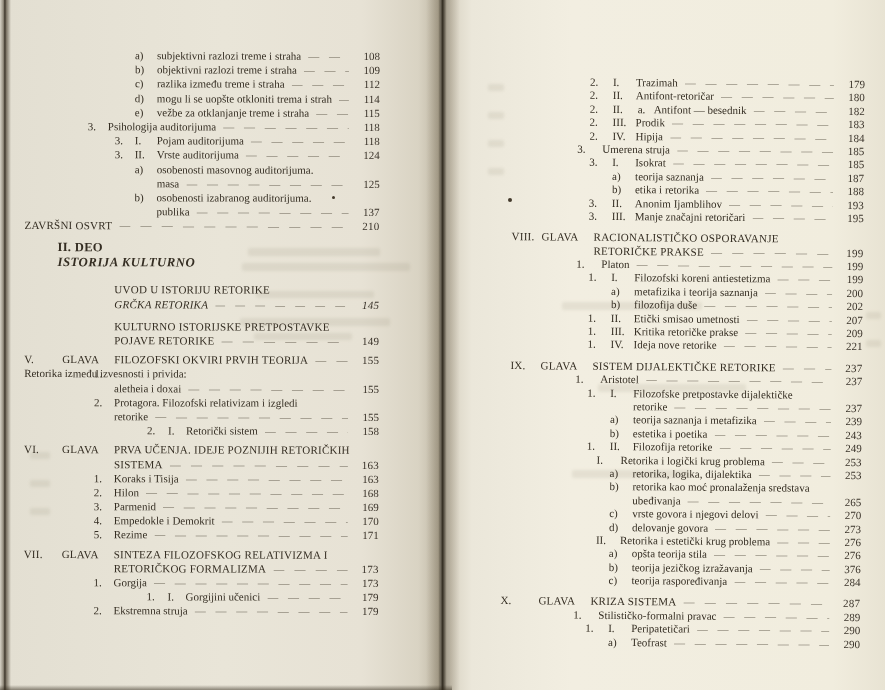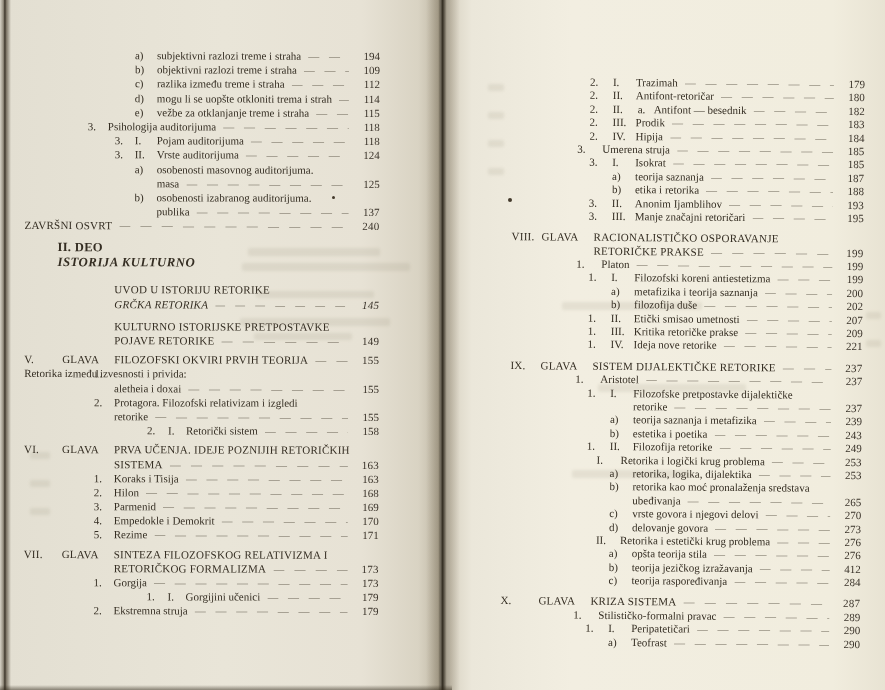--- a/index.html
+++ b/index.html
@@ -68,21 +68,21 @@
   <div class="gh" style="left:866px;top:340px;width:15px;height:7px;"></div>
 
   <div class="spk" style="left:508px;top:198px;width:4px;height:4px;"></div>
   <div class="spk" style="left:332px;top:196px;width:3px;height:3px;"></div>
 
   <div id="content-left">
       <div class="row pl">
         <span class="pc" style="left: 110px;">a)</span>
         <span class="tx" style="margin-left: 132px;">subjektivni razlozi treme i straha</span>
         <span class="ld">— — — — — — — — — — — — — — — — — — — — — — — — — — — — — — </span>
-        <span class="pg">194</span>
+        <span class="pg">108</span>
       </div>
       <div class="row pl">
         <span class="pc" style="left: 110px;">b)</span>
         <span class="tx" style="margin-left: 132px;">objektivni razlozi treme i straha</span>
         <span class="ld">— — — — — — — — — — — — — — — — — — — — — — — — — — — — — — </span>
         <span class="pg">109</span>
       </div>
       <div class="row pl">
         <span class="pc" style="left: 110px;">c)</span>
         <span class="tx" style="margin-left: 132px;">razlika između treme i straha</span>
@@ -135,21 +135,21 @@
         <span class="tx" style="margin-left: 132px;">osobenosti izabranog auditorijuma.</span>
       </div>
       <div class="row pl">
         <span class="tx" style="margin-left: 132px;">publika</span>
         <span class="ld">— — — — — — — — — — — — — — — — — — — — — — — — — — — — — — </span>
         <span class="pg">137</span>
       </div>
       <div class="row pl caps">
         <span class="tx" style="margin-left: 0px;">ZAVRŠNI OSVRT</span>
         <span class="ld">— — — — — — — — — — — — — — — — — — — — — — — — — — — — — — </span>
-        <span class="pg">240</span>
+        <span class="pg">210</span>
       </div>
       <div class="row pl g1 deo hh">
         <span class="tx" style="margin-left: 0px;">II. DEO</span>
       </div>
       <div class="row pl deoit hh">
         <span class="tx" style="margin-left: 0px;">ISTORIJA KULTURNO</span>
       </div>
       <div class="row pl g2 caps">
         <span class="tx" style="margin-left: 90px;">UVOD U ISTORIJU RETORIKE</span>
       </div>
@@ -484,21 +484,21 @@
       <div class="row pr">
         <span class="pc" style="left: 108px;">a)</span>
         <span class="tx" style="margin-left: 131px;">opšta teorija stila</span>
         <span class="ld">— — — — — — — — — — — — — — — — — — — — — — — — — — — — — — </span>
         <span class="pg">276</span>
       </div>
       <div class="row pr">
         <span class="pc" style="left: 108px;">b)</span>
         <span class="tx" style="margin-left: 131px;">teorija jezičkog izražavanja</span>
         <span class="ld">— — — — — — — — — — — — — — — — — — — — — — — — — — — — — — </span>
-        <span class="pg">412</span>
+        <span class="pg">376</span>
       </div>
       <div class="row pr">
         <span class="pc" style="left: 108px;">c)</span>
         <span class="tx" style="margin-left: 131px;">teorija raspoređivanja</span>
         <span class="ld">— — — — — — — — — — — — — — — — — — — — — — — — — — — — — — </span>
         <span class="pg">284</span>
       </div>
       <div class="row pr g1 caps">
         <span class="pc" style="left: 0px;">X.</span>
         <span class="pc" style="left: 38px;">GLAVA</span>

